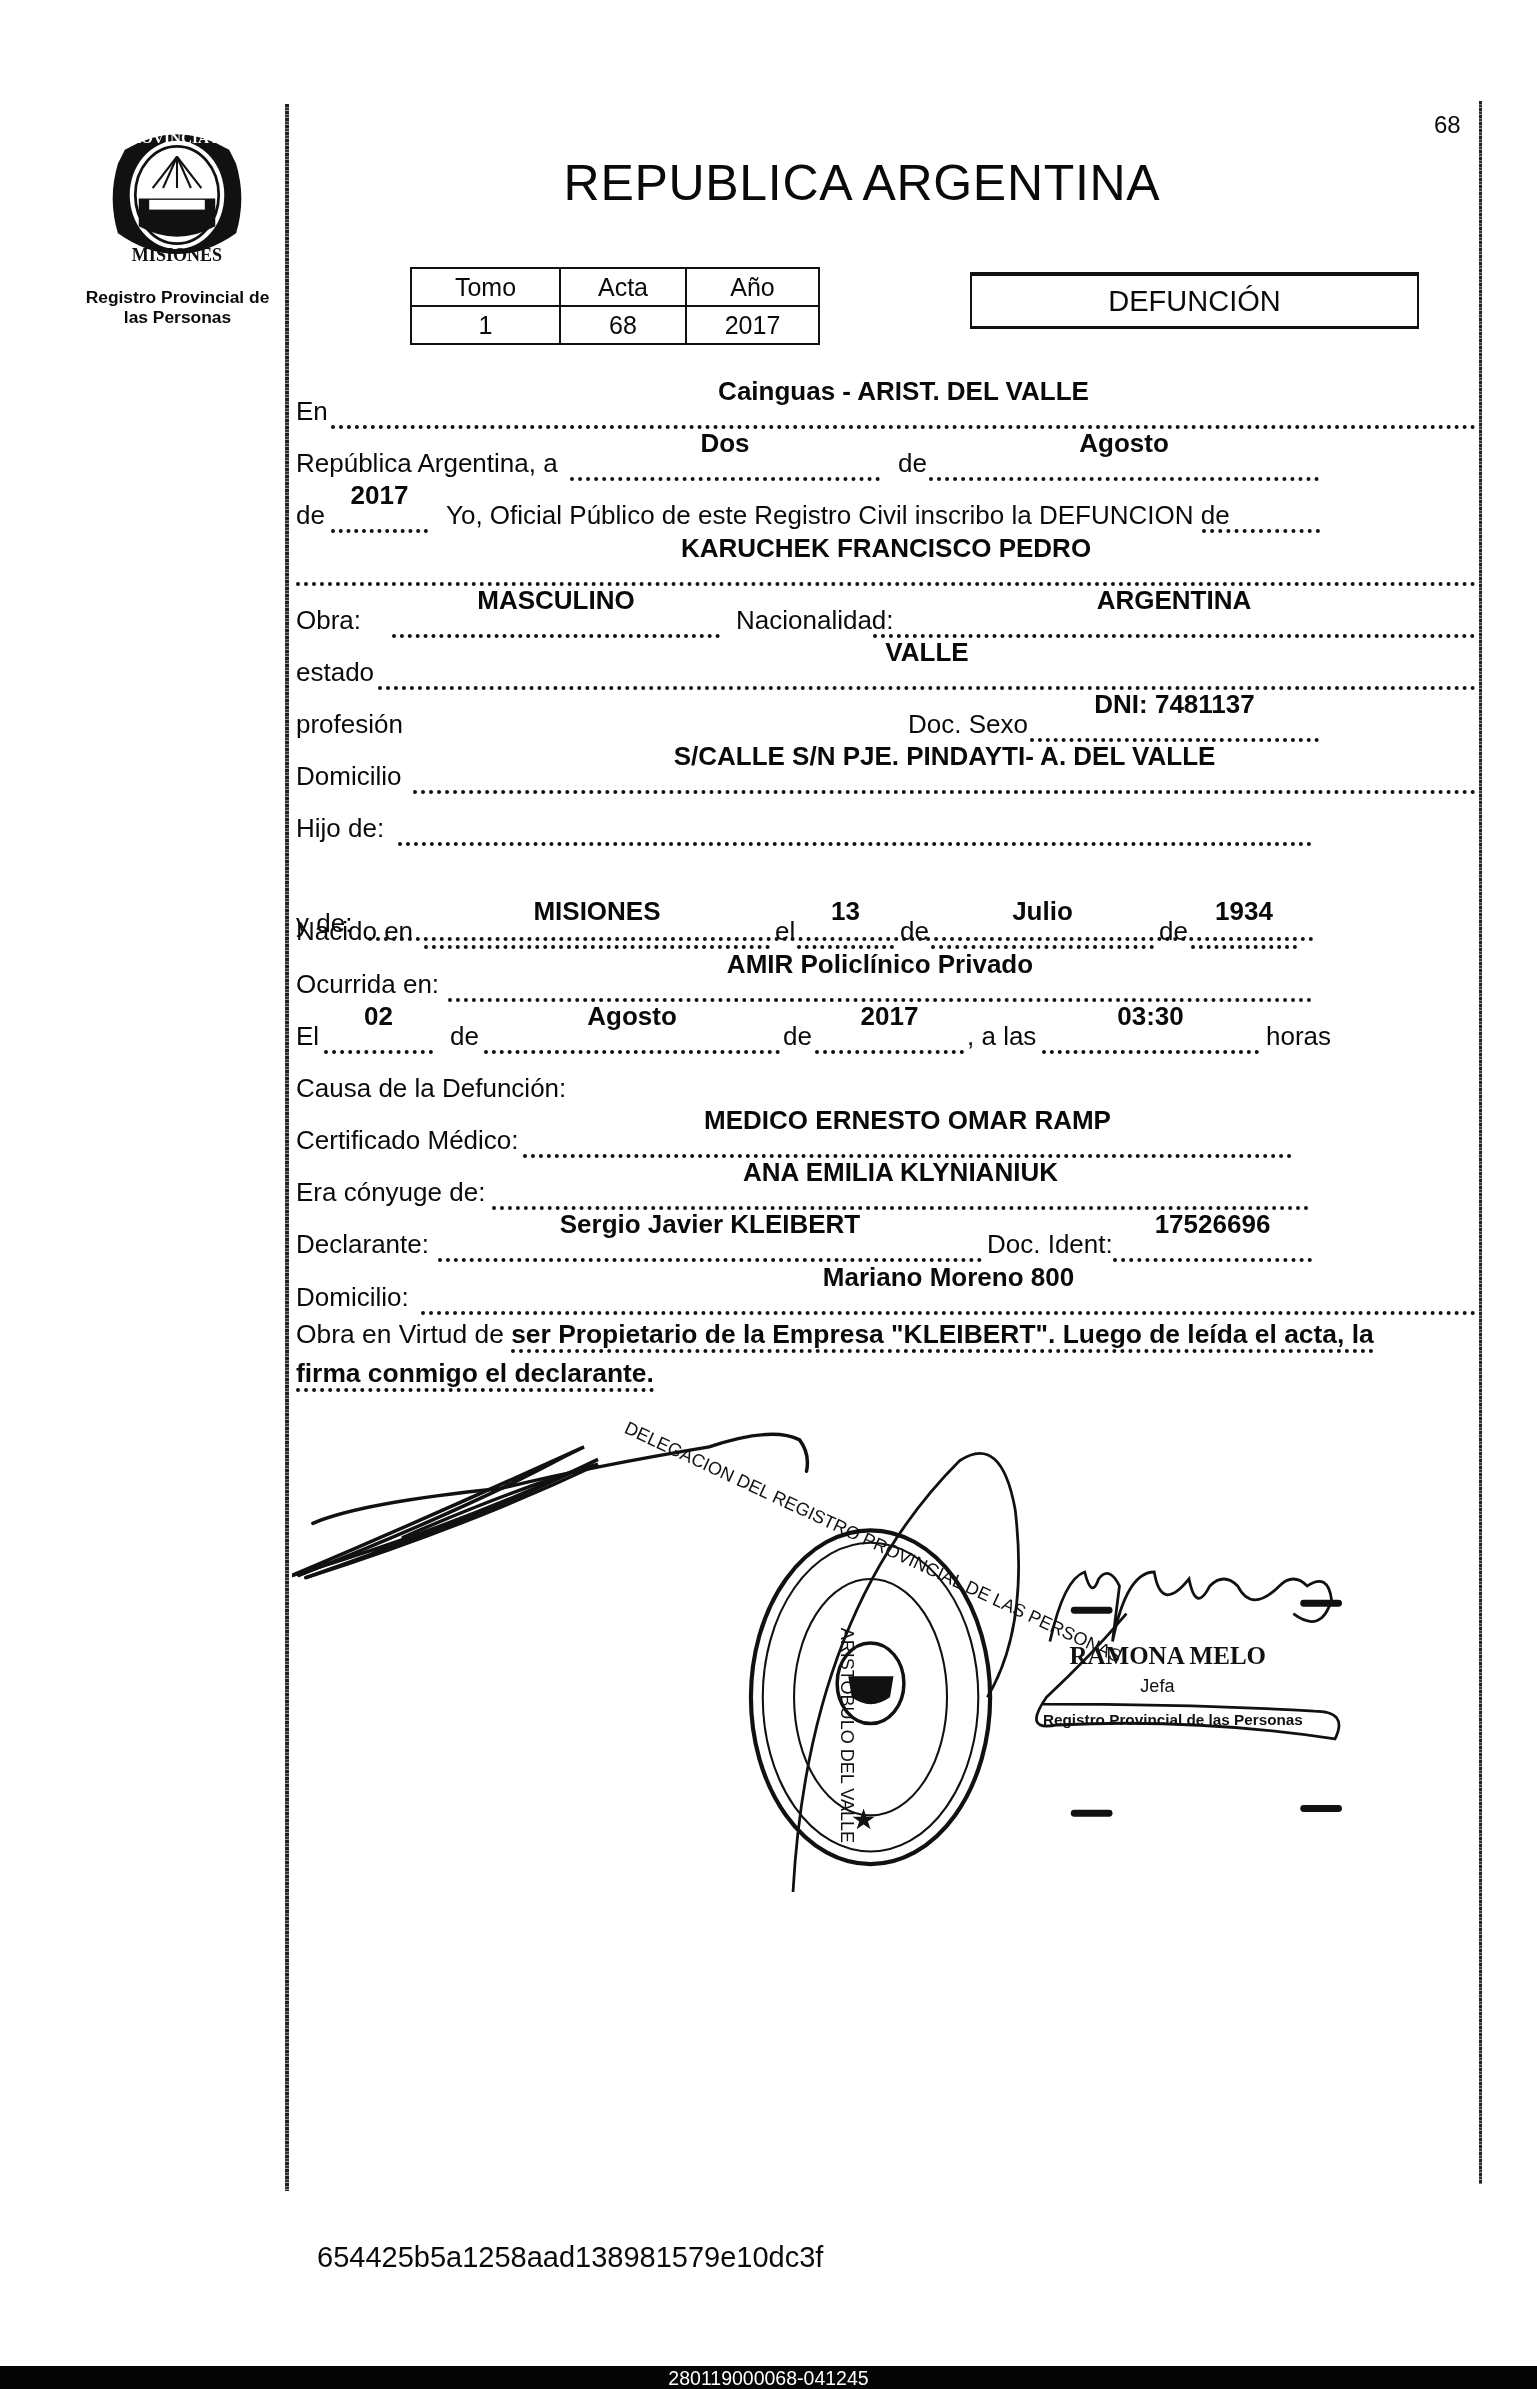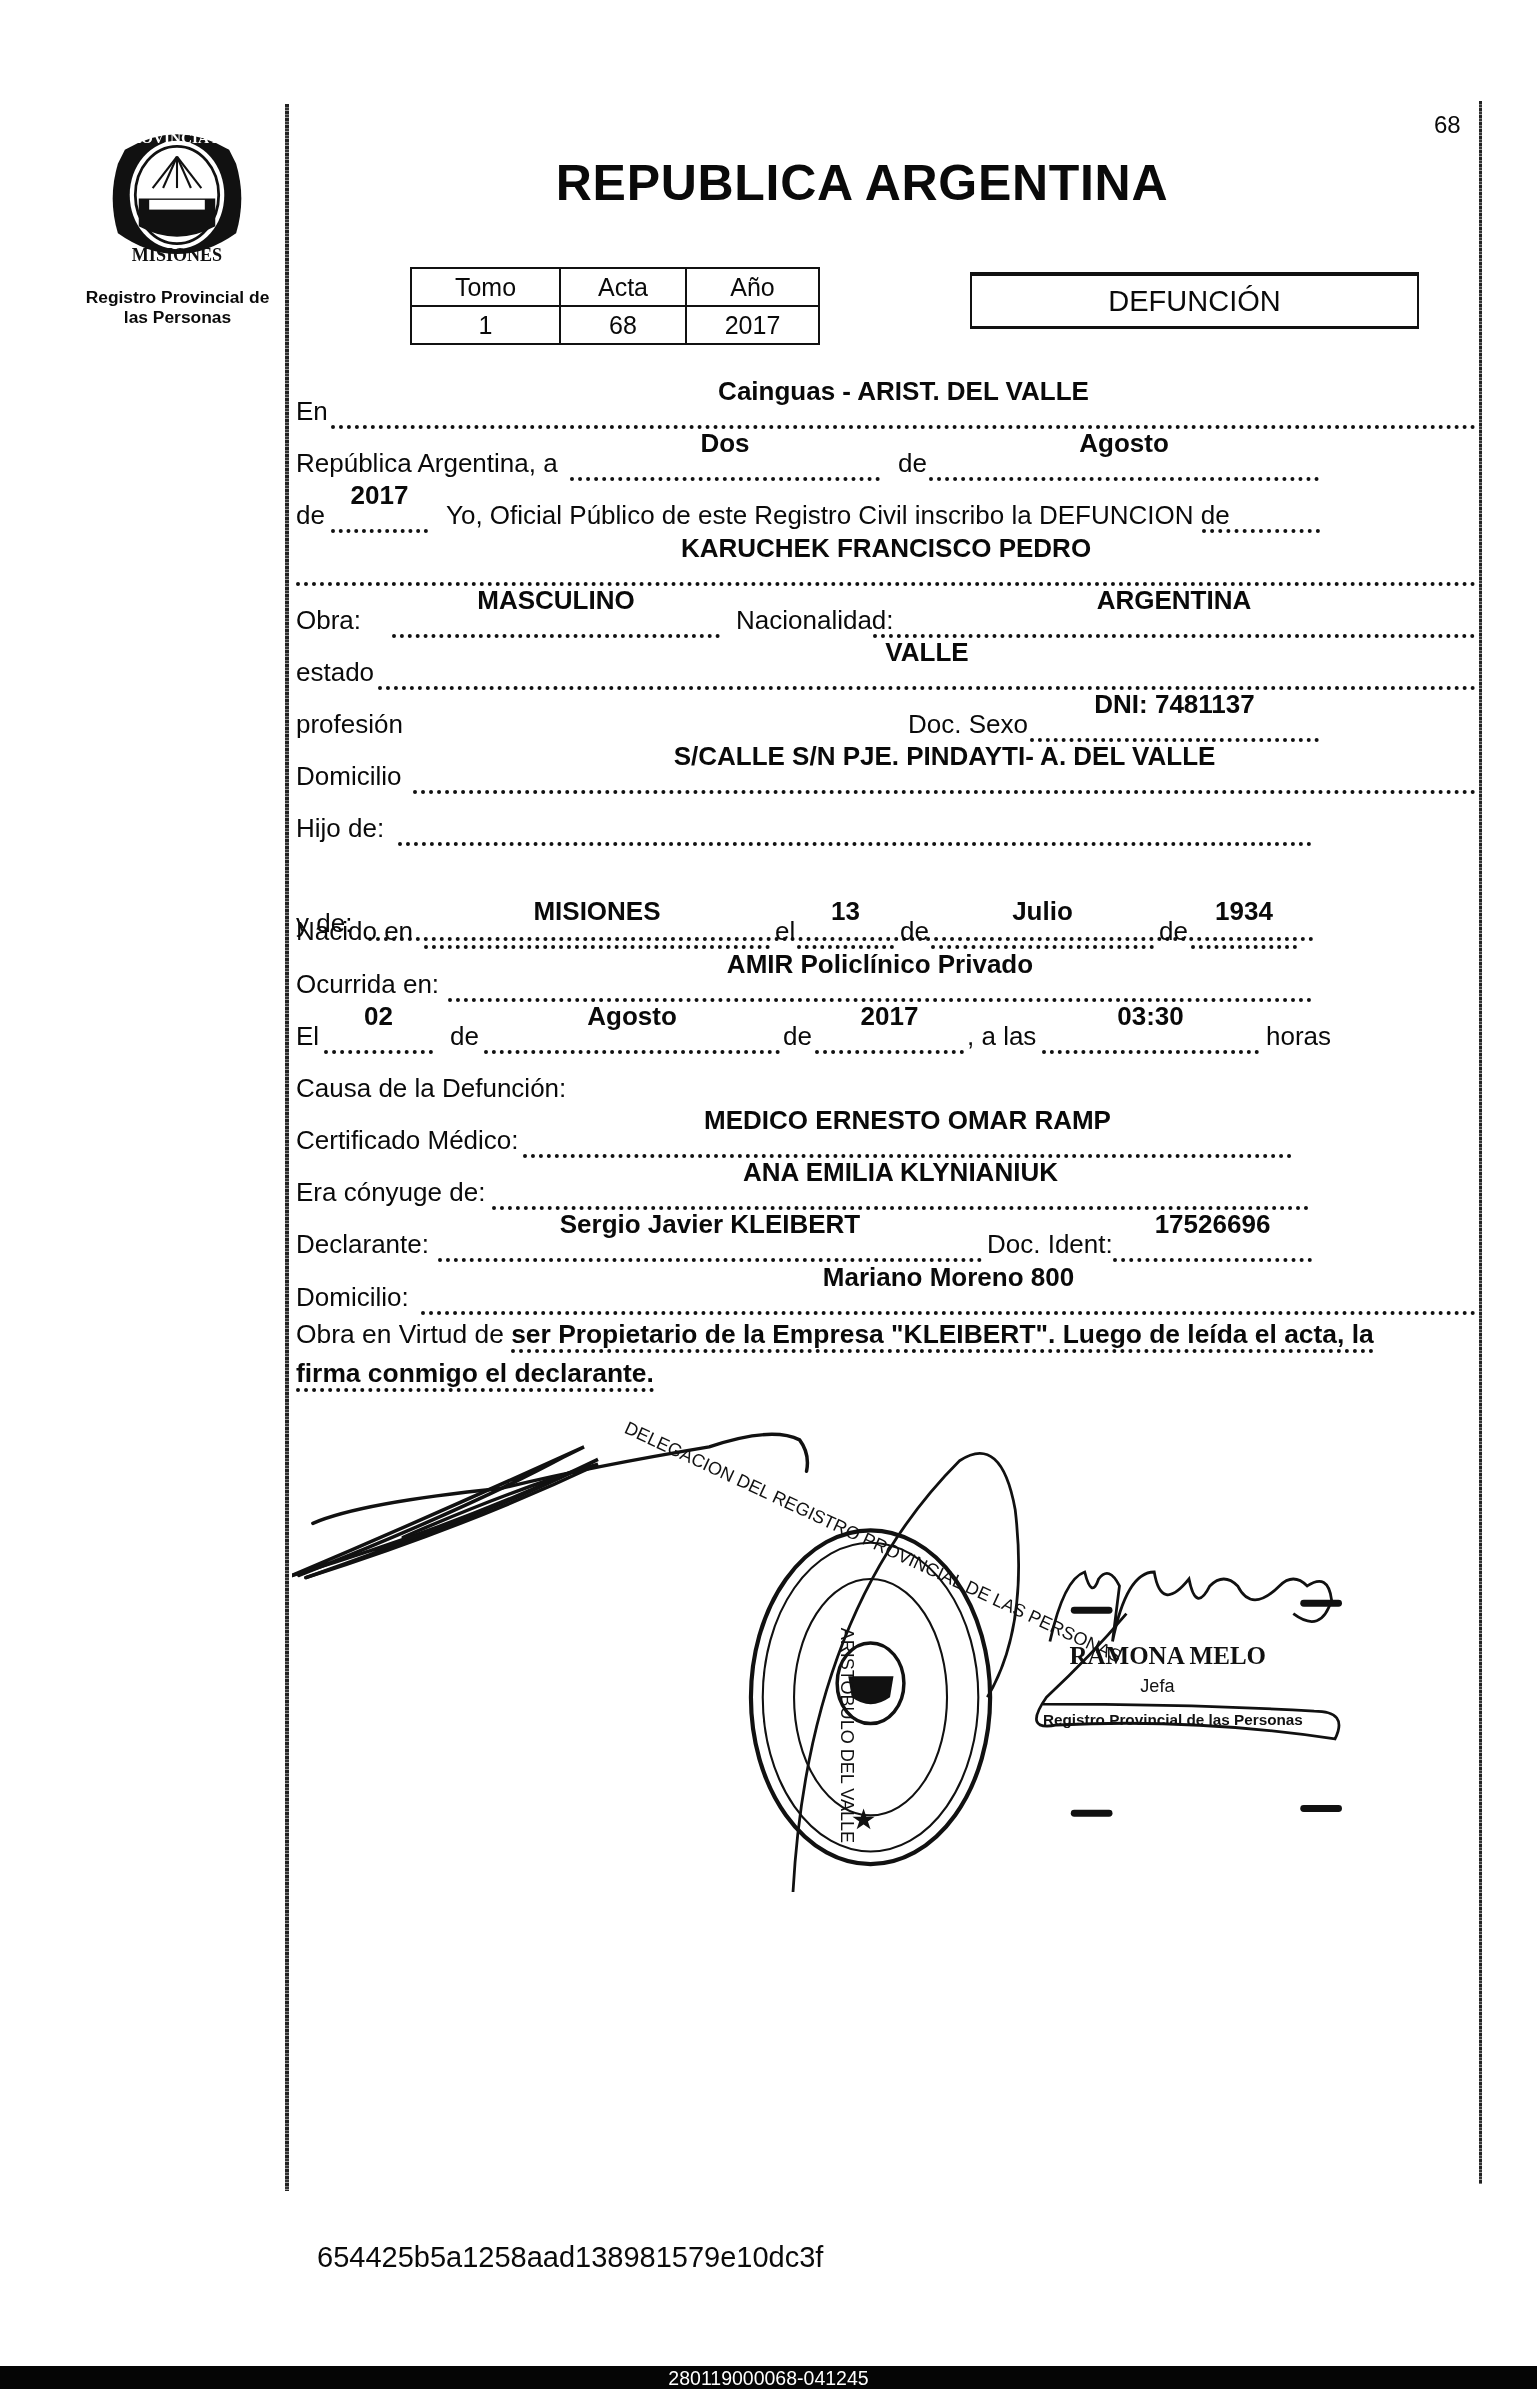--- a/index.html
+++ b/index.html
@@ -13,21 +13,21 @@
       font-weight:bold; font-size:17.4px; line-height:20px; }
 
   
   .vline { position:absolute; width:3.5px;
       background:repeating-linear-gradient(to bottom,#222 0 2.8px,#777 2.8px 4.2px,#333 4.2px 6.3px,#999 6.3px 7px); }
   #left-border { left:285px; top:104px; height:2087px; }
   #right-border { left:1479px; top:101px; height:2083px; width:2.8px; }
 
   #page-number { left:1434px; top:111px; font-size:24px; }
   #title { left:424px; top:154px; width:876px; text-align:center;
-      font-size:50px; font-weight:bold; letter-spacing:0.7px; }
+      font-size:50px; font-weight:normal; letter-spacing:0.7px; }
 
   
   #record-table { left:410px; top:267px; border-collapse:collapse; }
   #record-table td { border:2.8px solid #111; text-align:center; font-size:25px;
       height:36px; padding:0; }
   #record-table td.c1 { width:147px; }
   #record-table td.c2 { width:124px; }
   #record-table td.c3 { width:131px; }
 
   #type-box { left:970px; top:272px; width:445px; height:50px;

